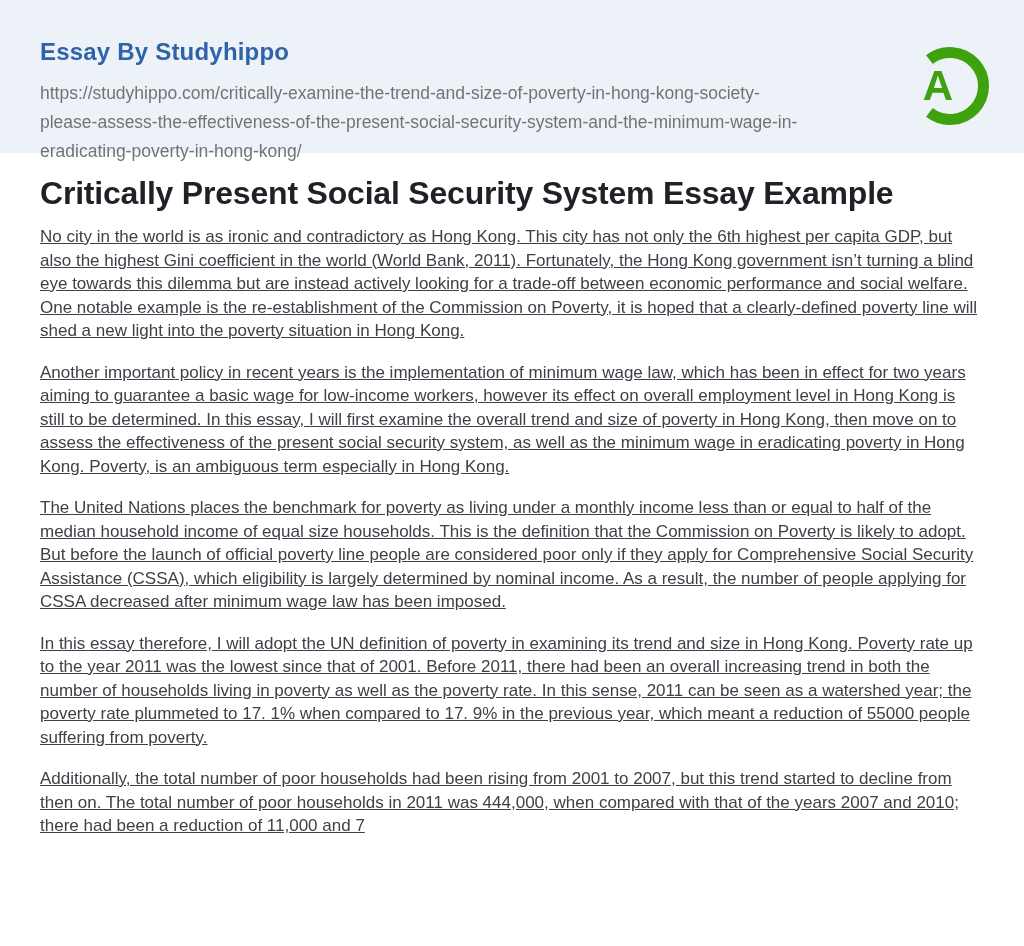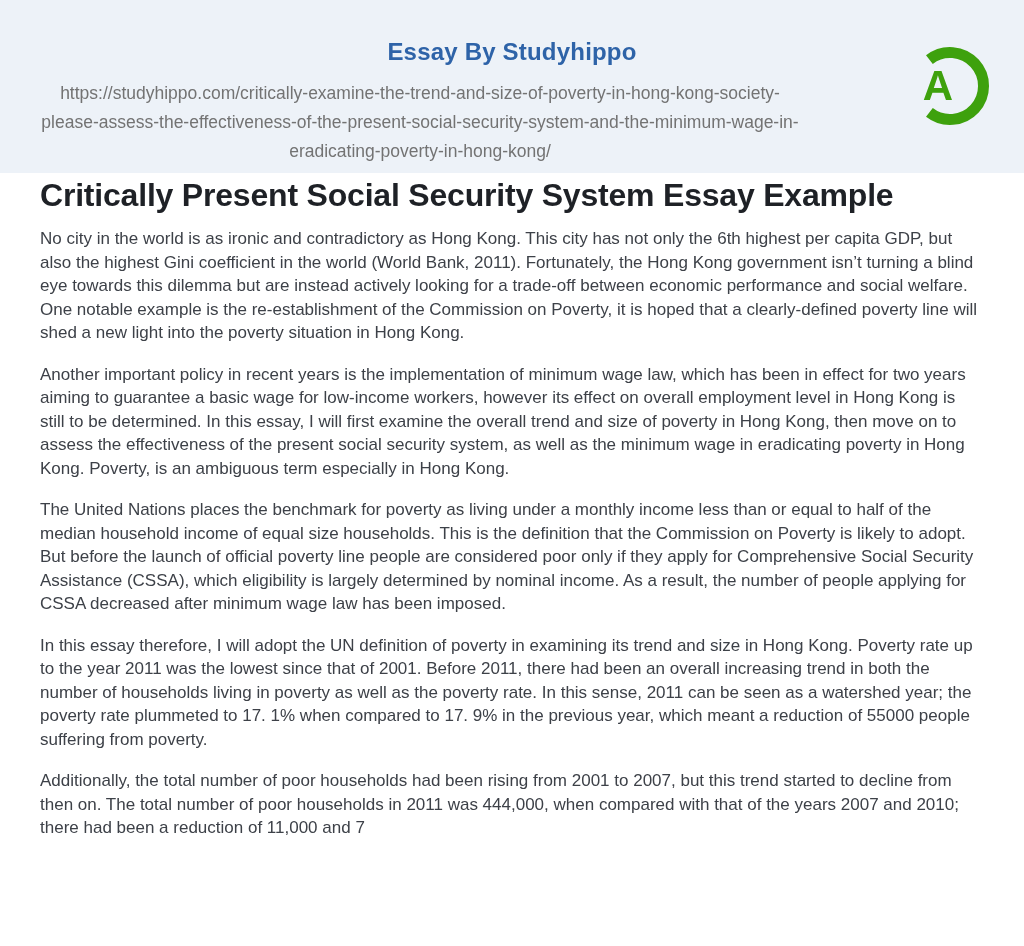--- a/index.html
+++ b/index.html
@@ -9,24 +9,23 @@
     width: 1024px;
     height: 946px;
     background: #ffffff;
     font-family: "Liberation Sans", sans-serif;
     overflow: hidden;
   }
   
   .header {
     position: relative;
     width: 1024px;
-    height: 173px;
+    height: 153px;
     background: #edf2f8;
     padding: 38px 40px 0 40px;
-    text-align: center;
   }
   .site-title {
     color: #2e63a8;
     font-size: 24px;
     font-weight: 700;
     line-height: 28px;
     letter-spacing: 0.2px;
   }
   .essay-url {
     display: block;
@@ -44,35 +43,36 @@
     left: 908px;
     width: 82px;
     height: 84px;
   }
   .logo-wrap svg { display: block; width: 82px; height: 84px; }
   
   .article {
     padding: 0 40px;
   }
   .page-title {
-    margin: 4px 0 14px 0;
+    margin: 22px 0 14px 0;
     max-width: 944px;
     color: #1e2126;
     font-size: 32px;
     line-height: 36px;
     font-weight: 700;
     letter-spacing: -0.2px;
   }
   .essay-paragraph {
     margin: 0 0 18px 0;
     max-width: 944px;
     color: #3d4148;
     font-size: 17px;
     line-height: 23.5px;
     font-weight: 400;
+    text-decoration: underline;
   }
 </style>
 </head>
 <body>
 
 <header class="header">
   <div class="site-title">Essay By Studyhippo</div>
   <a class="essay-url" href="#">https://studyhippo.com/critically-examine-the-trend-and-size-of-poverty-in-hong-kong-society-please-assess-the-effectiveness-of-the-present-social-security-system-and-the-minimum-wage-in-eradicating-poverty-in-hong-kong/</a>
   <div class="logo-wrap">
     <svg viewBox="0 0 82 84" aria-hidden="true">

